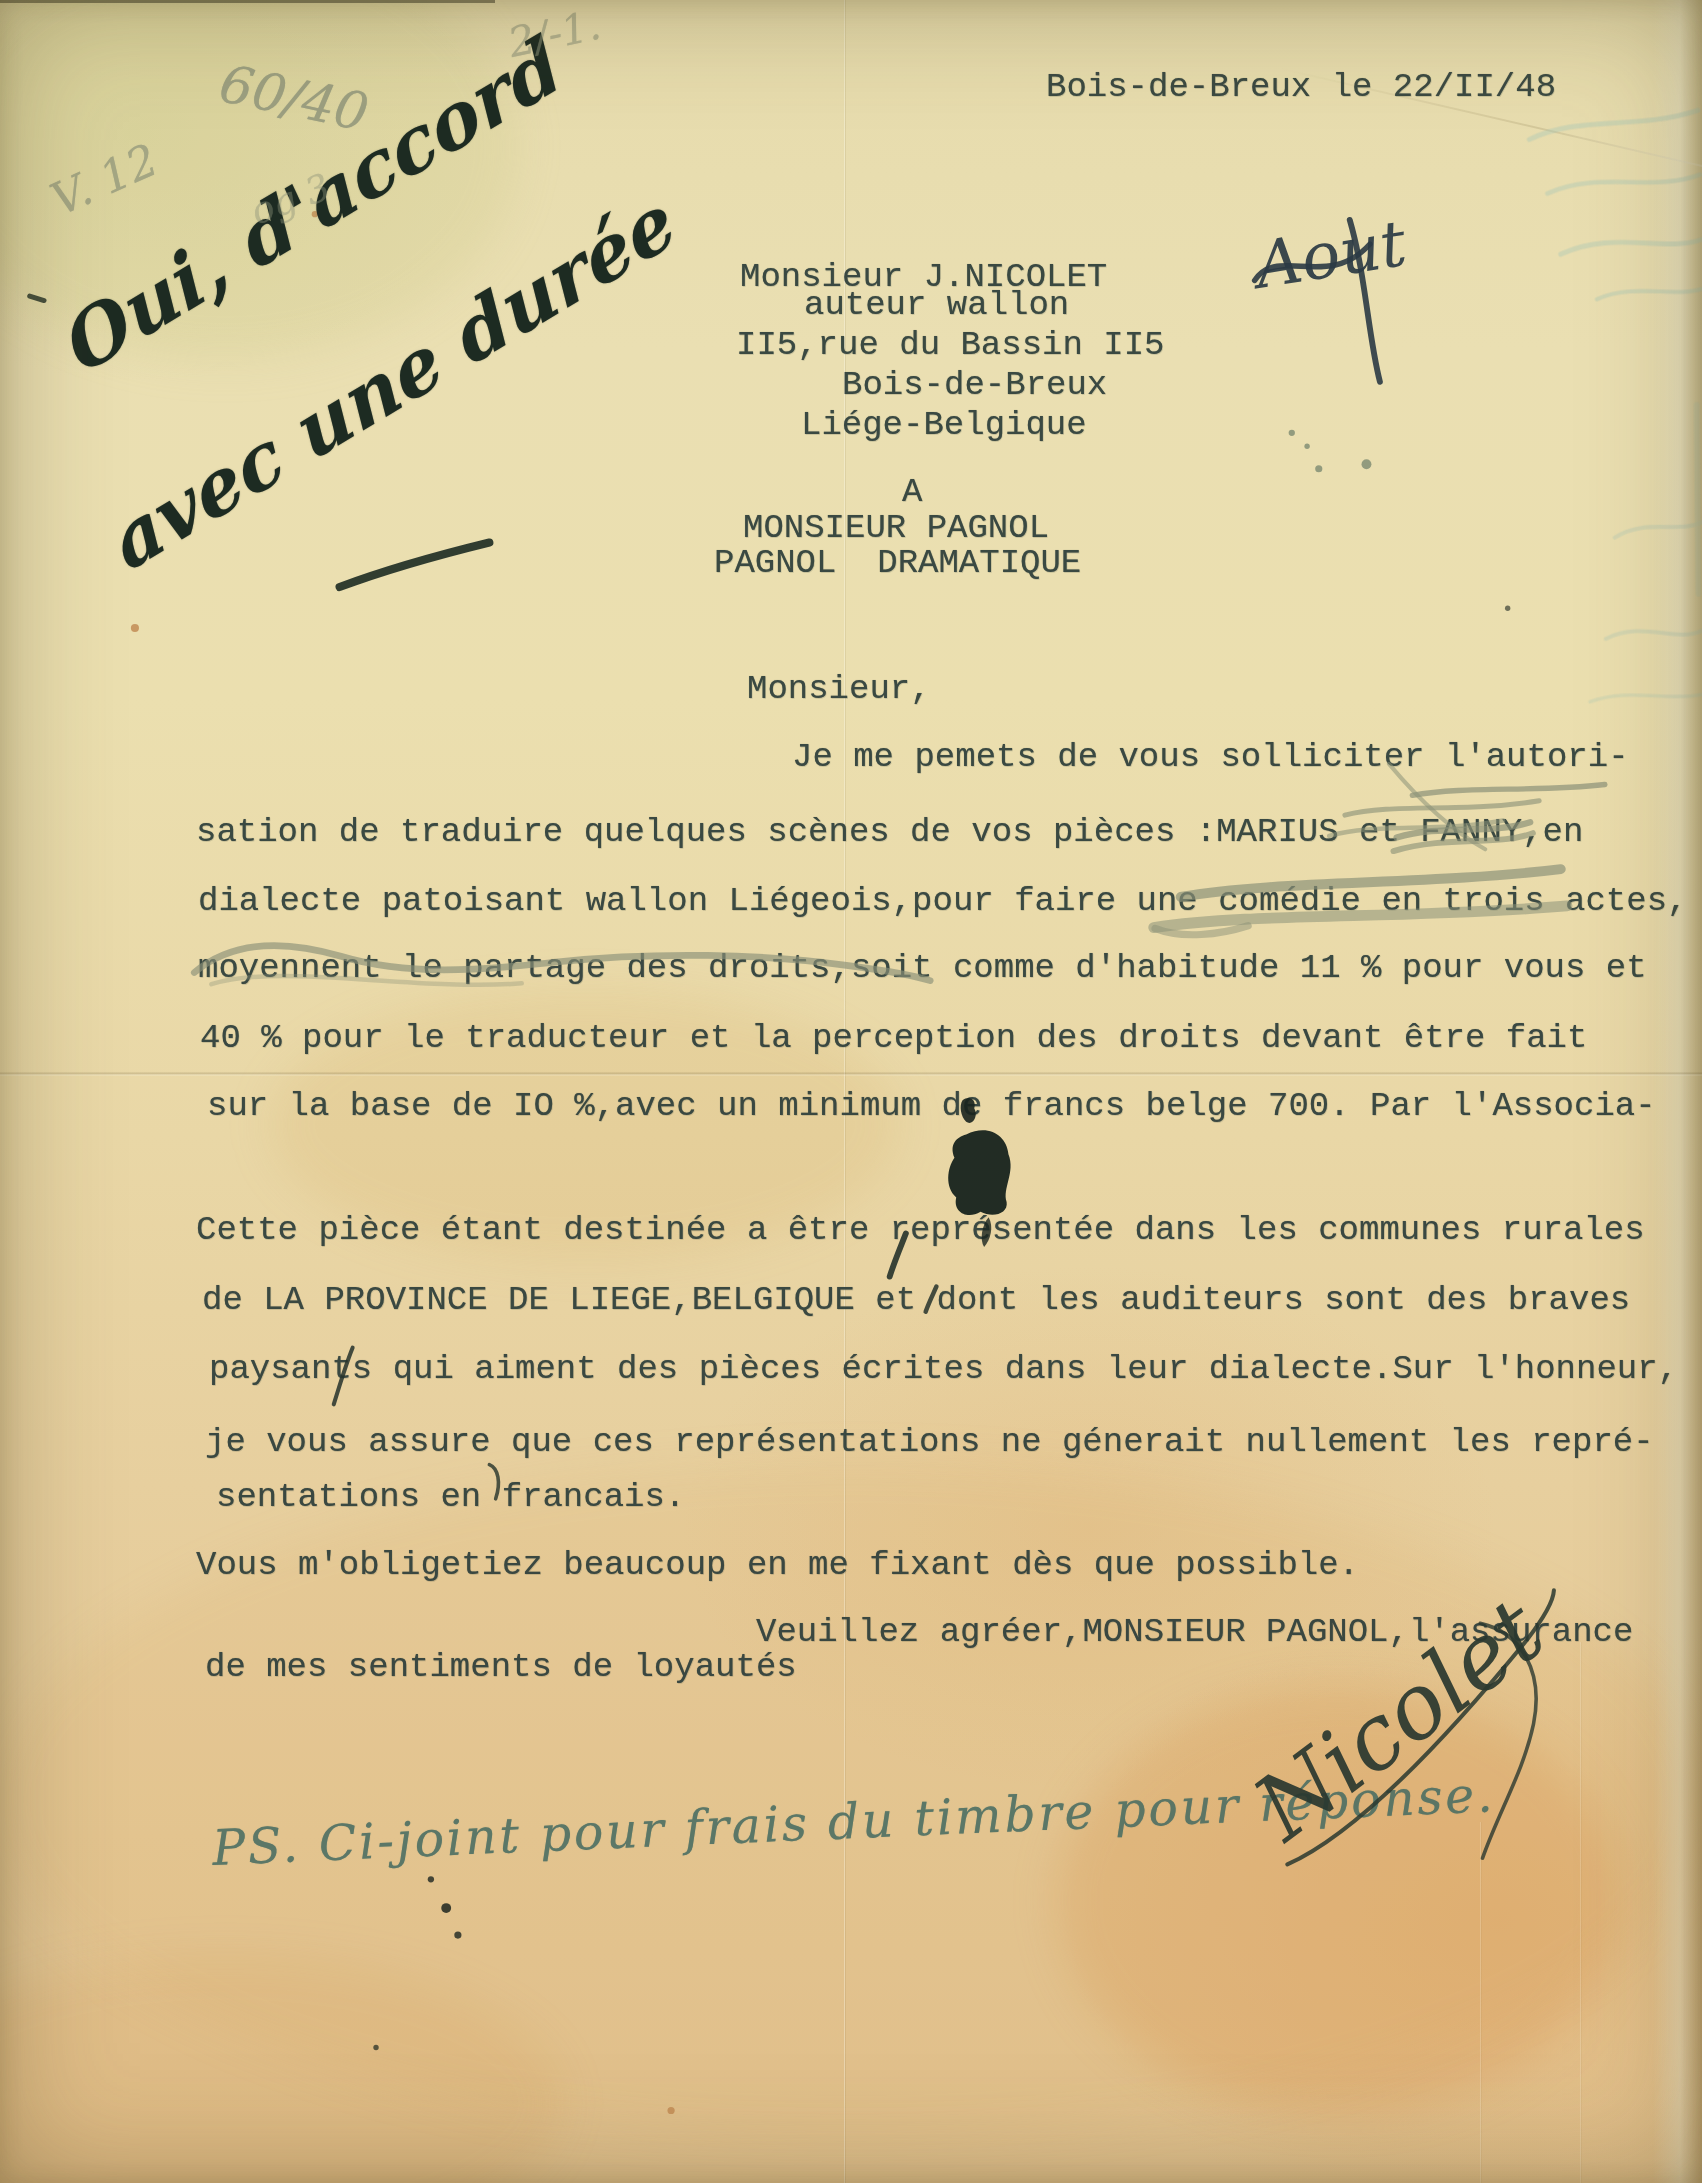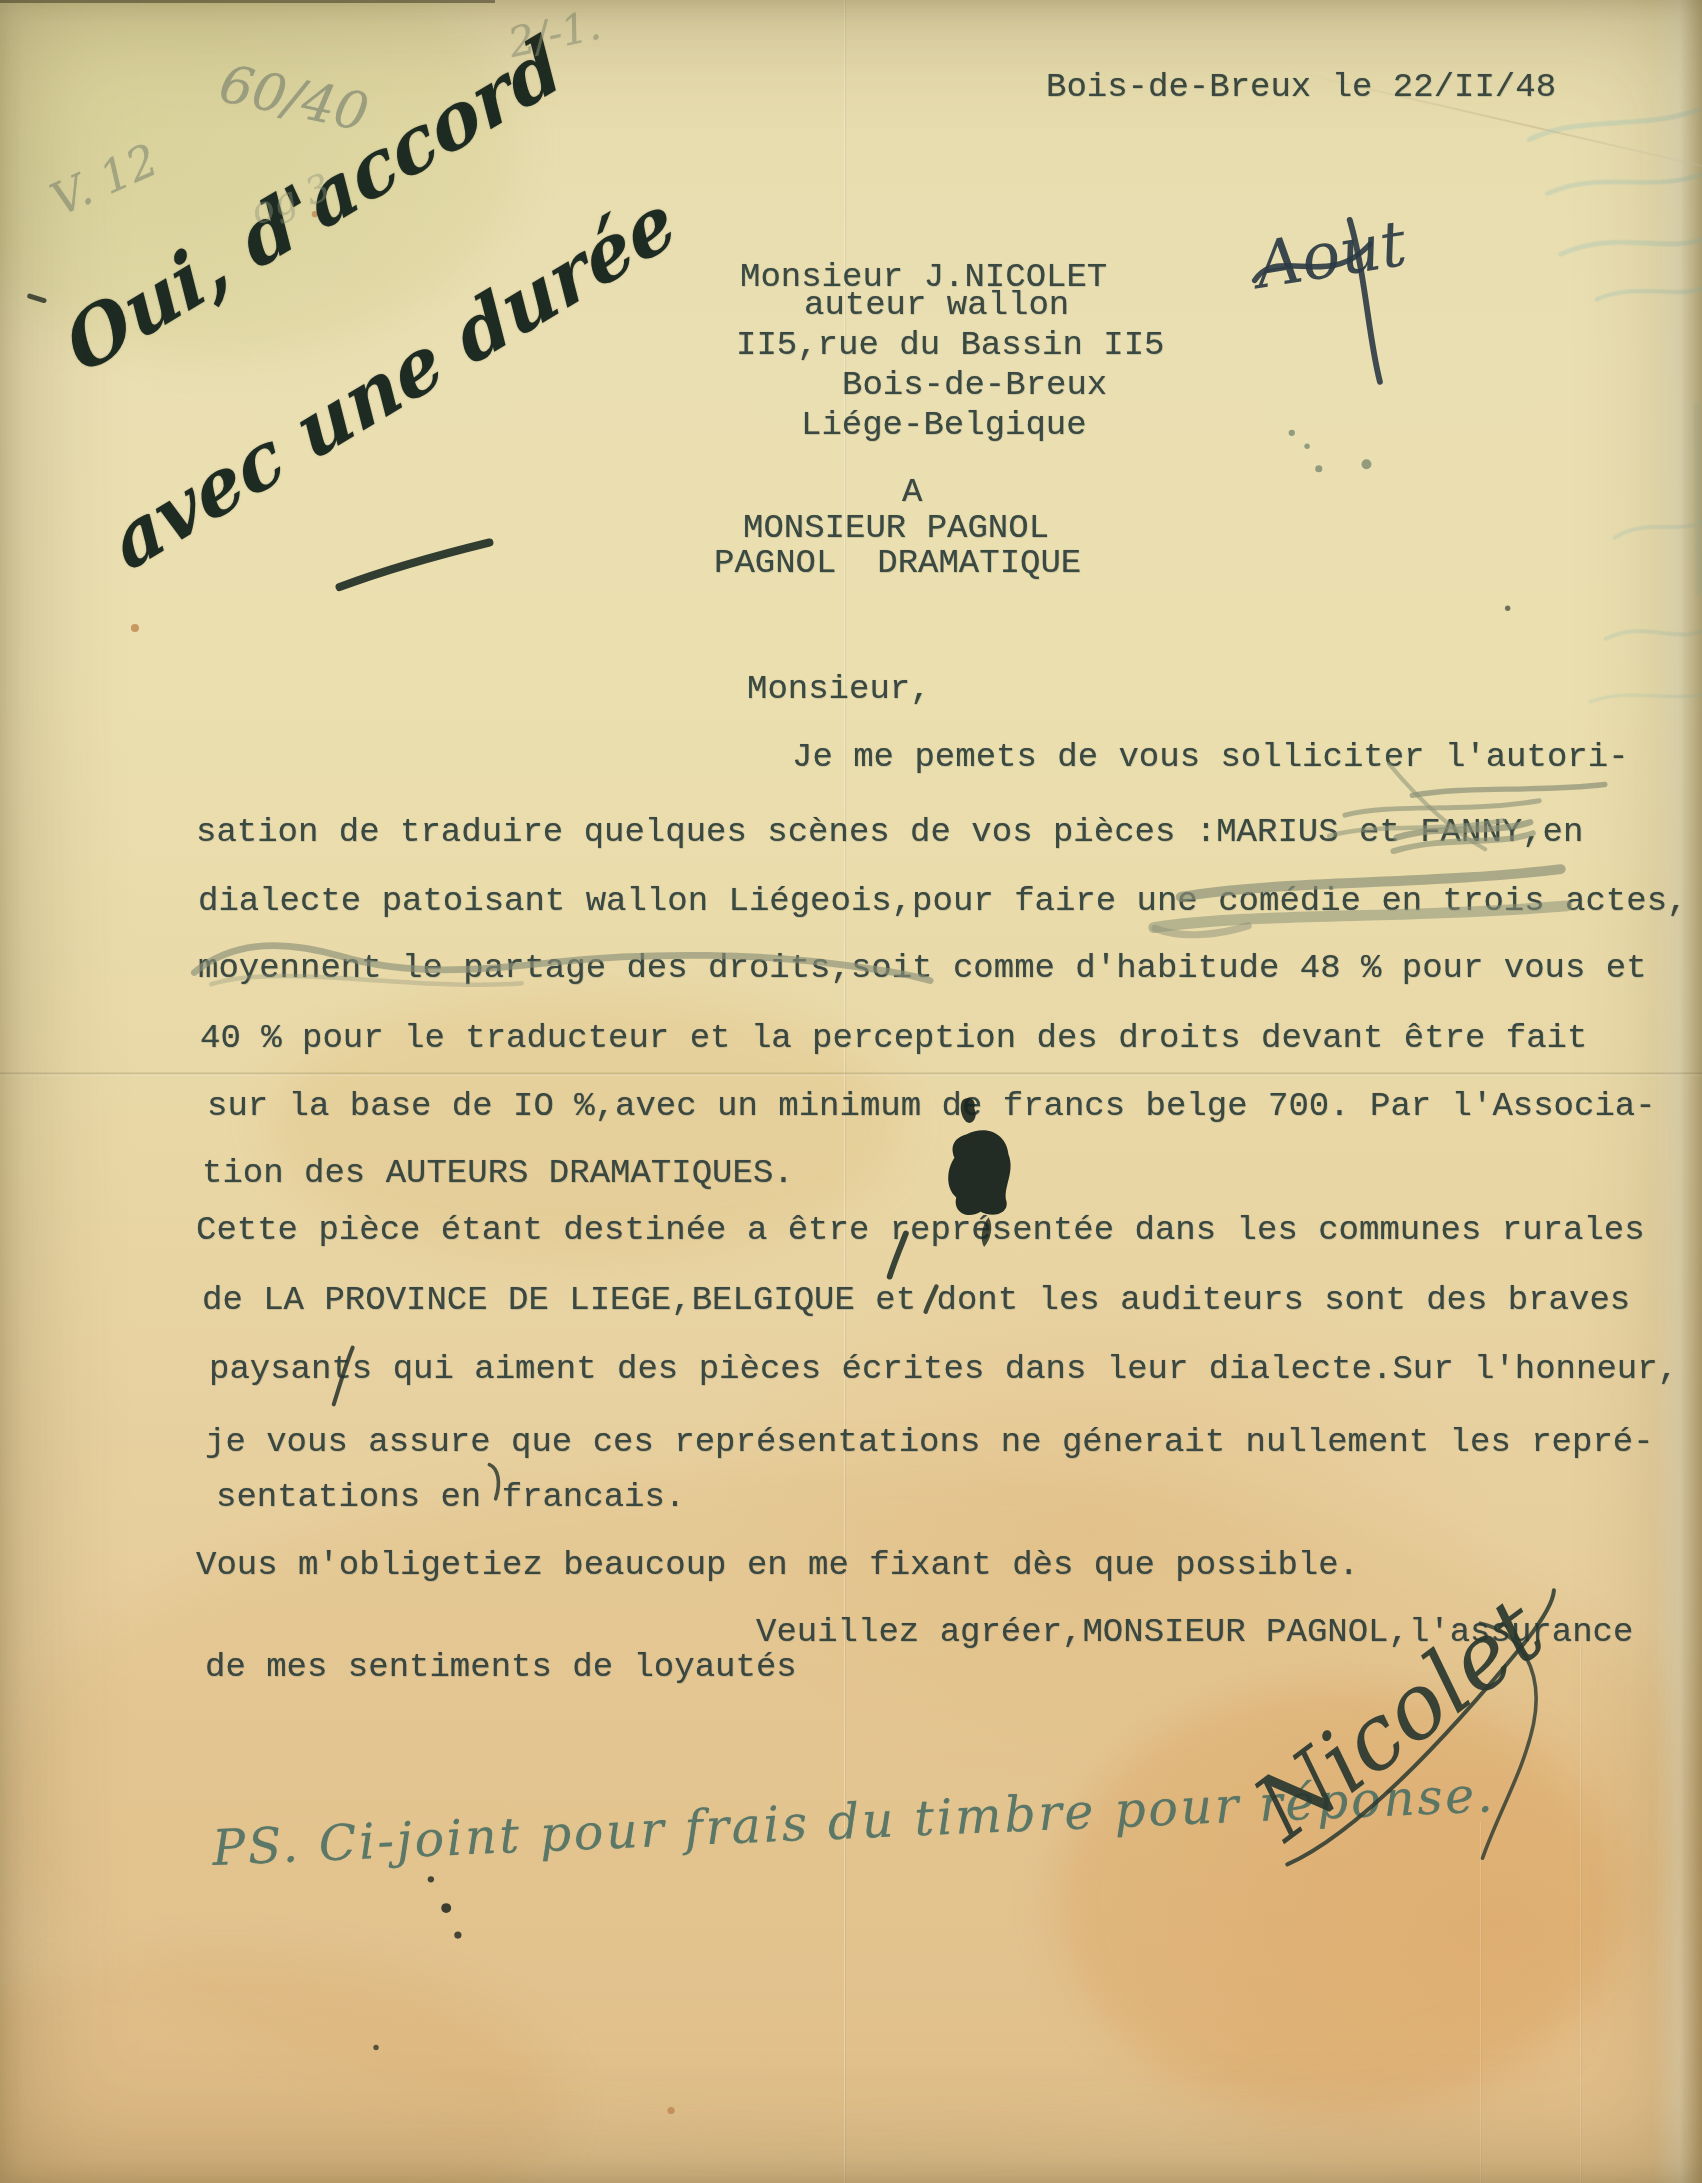--- a/index.html
+++ b/index.html
@@ -105,24 +105,23 @@
   <div class="tw" style="left:801px;top:408px;">Liége-Belgique</div>
 
   <div class="tw" style="left:902px;top:475px;">A</div>
   <div class="tw" style="left:743px;top:511px;">MONSIEUR PAGNOL</div>
   <div class="tw" style="left:714px;top:546px;">PAGNOL  DRAMATIQUE</div>
 
   <div class="tw" style="left:747px;top:672px;">Monsieur,</div>
   <div class="tw" style="left:756px;top:740px;margin-left:36px;">Je me pemets de vous solliciter l'autori-</div>
   <div class="tw" style="left:196px;top:815px;">sation de traduire quelques scènes de vos pièces :MARIUS et FANNY,en</div>
   <div class="tw" style="left:198px;top:884px;">dialecte patoisant wallon Liégeois,pour faire une comédie en trois actes,</div>
-  <div class="tw" style="left:198px;top:951px;">moyennent le partage des droits,soit comme d'habitude 48 % pour vous et</div>
+  <div class="tw" style="left:198px;top:951px;">moyennent le partage des droits,soit comme d'habitude 11 % pour vous et</div>
   <div class="tw" style="left:200px;top:1021px;">40 % pour le traducteur et la perception des droits devant être fait</div>
   <div class="tw" style="left:207px;top:1089px;">sur la base de IO %,avec un minimum de francs belge 700. Par l'Associa-</div>
-  <div class="tw" style="left:202px;top:1156px;">tion des AUTEURS DRAMATIQUES.</div>
   <div class="tw" style="left:196px;top:1213px;">Cette pièce étant destinée a être représentée dans les communes rurales</div>
   <div class="tw" style="left:202px;top:1283px;">de LA PROVINCE DE LIEGE,BELGIQUE et dont les auditeurs sont des braves</div>
   <div class="tw" style="left:209px;top:1352px;">paysants qui aiment des pièces écrites dans leur dialecte.Sur l'honneur,</div>
   <div class="tw" style="left:205px;top:1425px;">je vous assure que ces représentations ne génerait nullement les repré-</div>
   <div class="tw" style="left:216px;top:1480px;">sentations en francais.</div>
   <div class="tw" style="left:196px;top:1548px;">Vous m'obligetiez beaucoup en me fixant dès que possible.</div>
   <div class="tw" style="left:756px;top:1615px;">Veuillez agréer,MONSIEUR PAGNOL,l'assurance</div>
   <div class="tw" style="left:205px;top:1650px;">de mes sentiments de loyautés</div>
 
   <div class="hand approval" style="left:52px;top:310px;transform:rotate(-31deg) skewX(-6deg);">Oui, d'accord</div>

